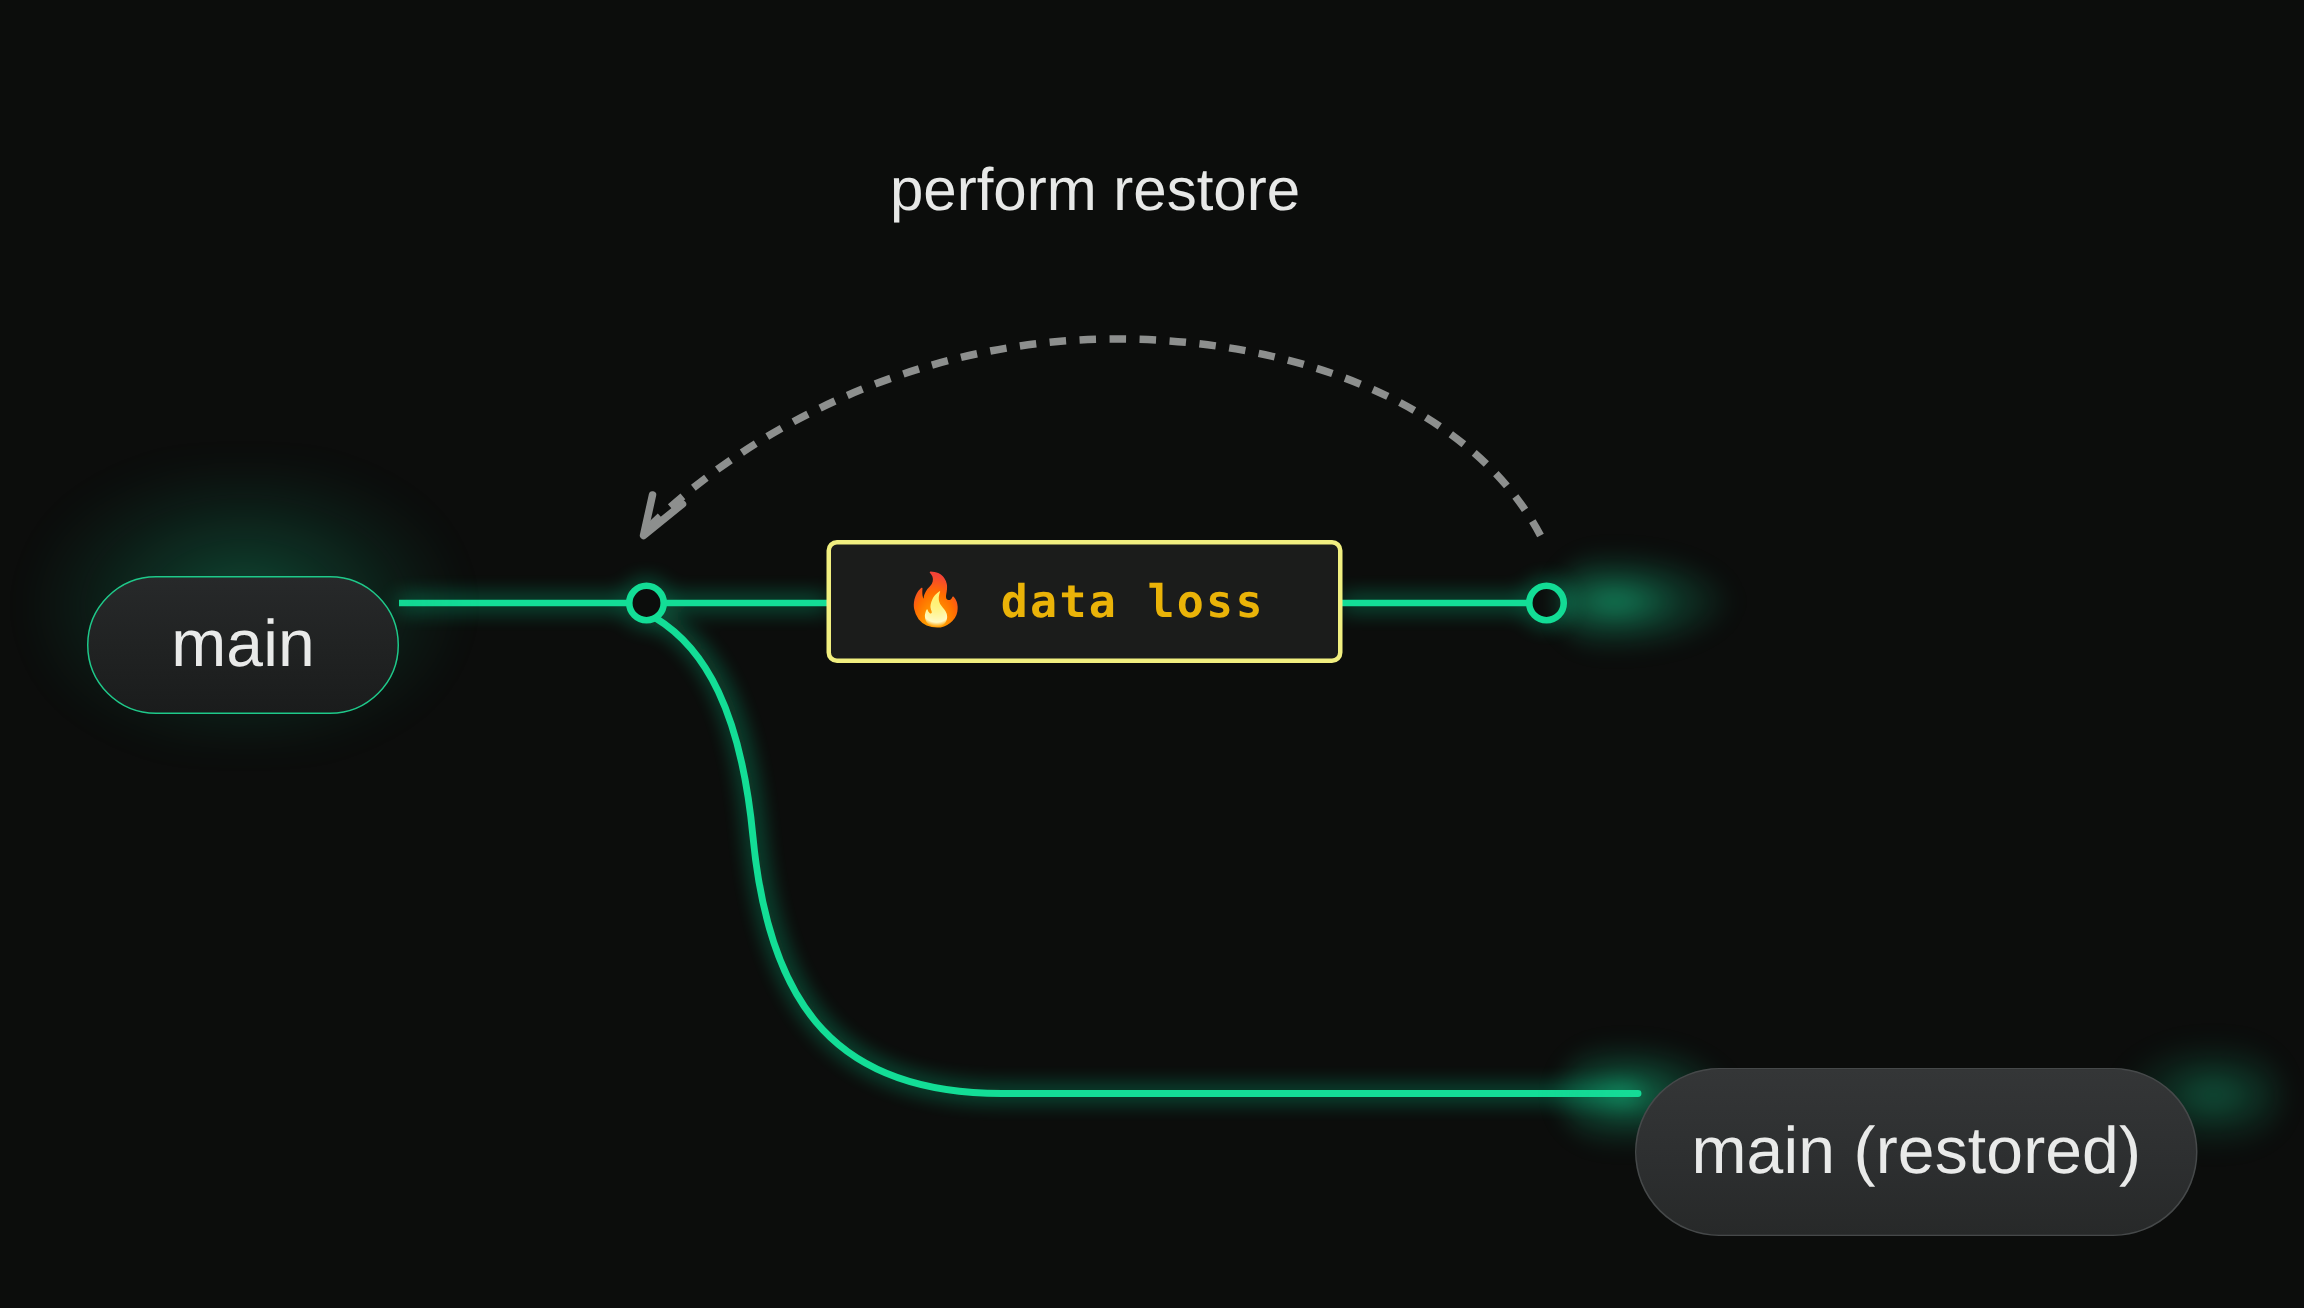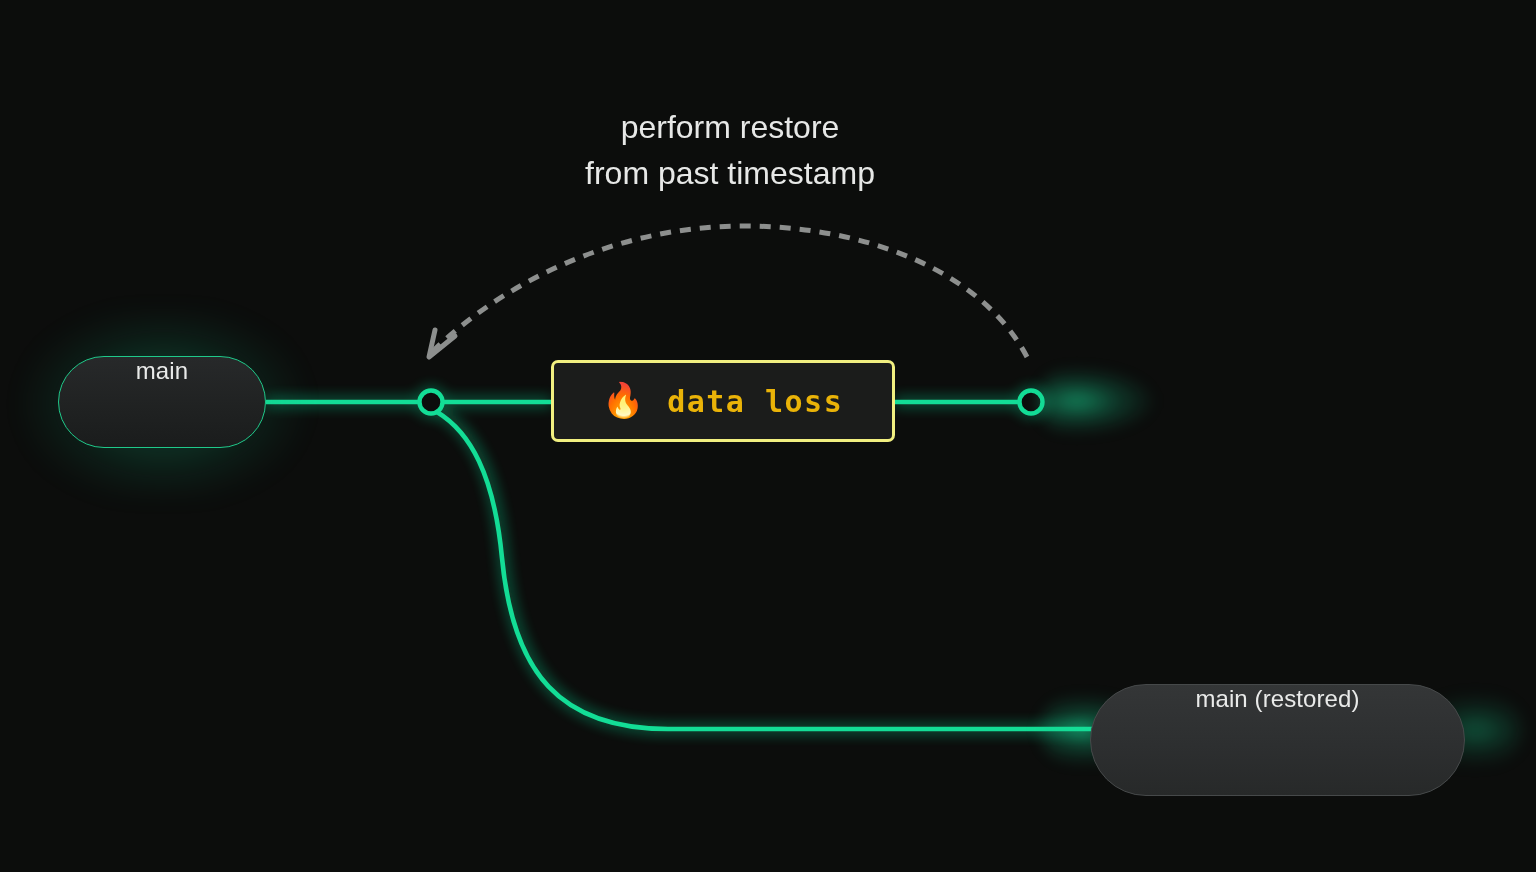--- a/index.html
+++ b/index.html
@@ -28,29 +28,30 @@
     width: 1536px;
     height: 872px;
     overflow: visible;
   }
 
   
   .node {
     position: absolute;
     box-sizing: border-box;
     display: flex;
-    align-items: flex-start;
+    align-items: center;
     justify-content: center;
     border-radius: 999px;
     color: #e9eae9;
-    font-size: 24px;
+    font-size: 44px;
     font-weight: 400;
     letter-spacing: 0.1px;
     white-space: nowrap;
     font-family: "Liberation Sans", sans-serif;
+    margin-top: 28px;
   }
   .node-main {
     left: 58px;
     top: 356px;
     width: 208px;
     height: 92px;
     border: 1.6px solid #1fc98a;
     background: linear-gradient(180deg, #27292a 0%, #202222 55%, #1a1c1c 100%);
     z-index: 4;
   }
@@ -157,21 +158,21 @@
   }
 
   
   .annotation {
     position: absolute;
     left: 0;
     top: 104px;
     width: 1460px;
     text-align: center;
     color: #e7e8e7;
-    font-size: 32px;
+    font-size: 40px;
     line-height: 46px;
     font-family: "Liberation Sans", sans-serif;
     z-index: 5;
   }
   .annotation div { white-space: nowrap; }
 </style>
 </head>
 <body>
 
 <div id="stage">
@@ -211,21 +212,20 @@
     <circle cx="431" cy="402" r="11.5" fill="#0c0d0c" stroke="#13dd96" stroke-width="4.4"></circle>
     <circle cx="1031" cy="402" r="11.5" fill="#0c0d0c" stroke="#13dd96" stroke-width="4.4"></circle>
 
     <path d="M1027 357 C 980 268, 860 225, 740 226 C 612 227, 500 285, 432 352" stroke="#8d8f8e" stroke-width="5" fill="none" stroke-dasharray="11 9" stroke-linecap="butt"></path>
 
     <path d="M455 336 L 429 357 L 435 330" stroke="#8d8f8e" stroke-width="5" fill="none" stroke-linecap="round" stroke-linejoin="round"></path>
   </svg>
 
   <div class="annotation">
     <div>perform restore</div>
-    <div>from past timestamp</div>
   </div>
 
   <div class="node node-main">
     <span>main</span>
   </div>
 
 
   <div class="node node-restored">
     <span>main (restored)</span>
   </div>

